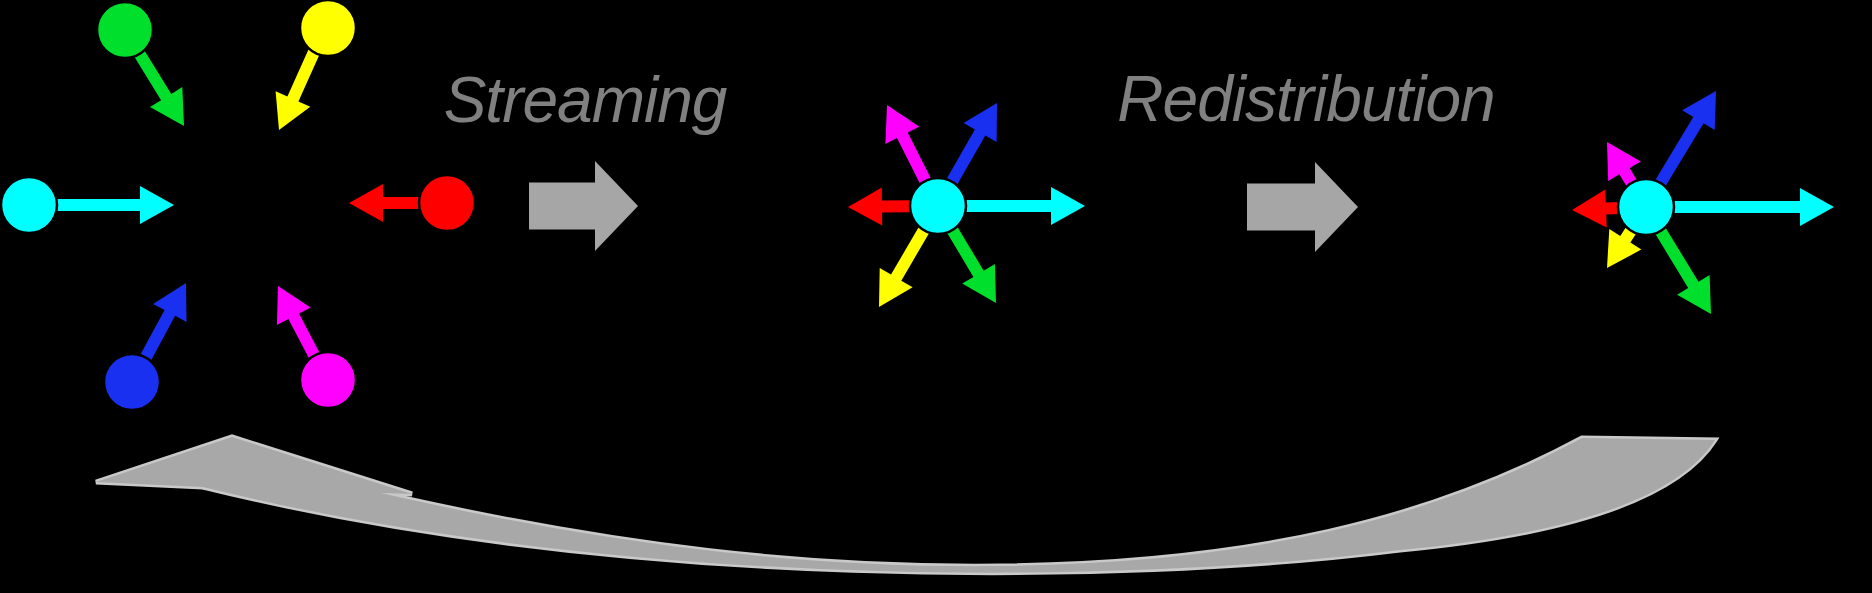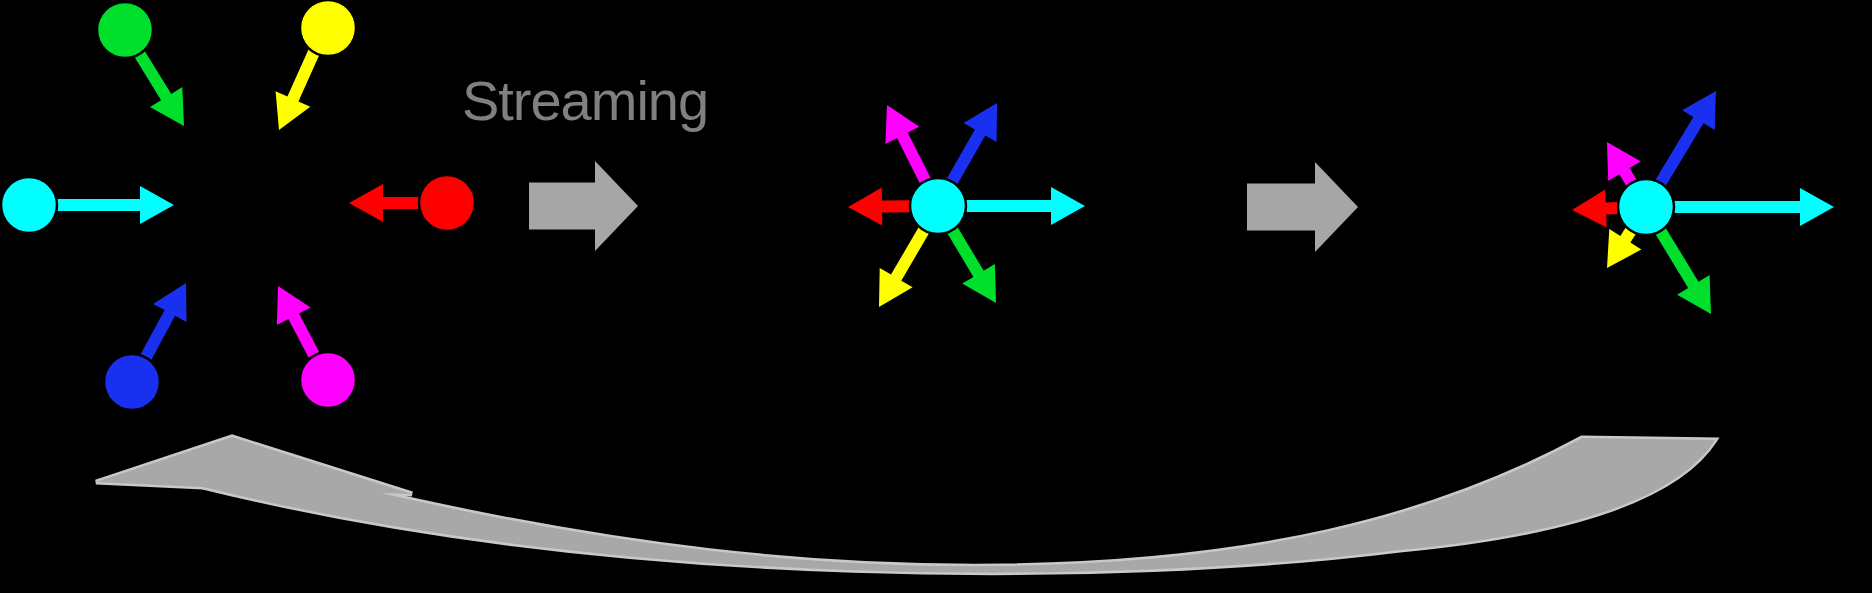--- a/index.html
+++ b/index.html
@@ -13,21 +13,21 @@
   }
   .stage svg { position: absolute; left: 0; top: 0; }
   .diagram-label {
     position: absolute;
     transform: translate(-50%, -50%);
     color: #808080;
     white-space: nowrap;
     letter-spacing: -1px;
     user-select: none;
   }
-  .label-lg { font-size: 56px; }
+  .label-lg { font-size: 64px; font-style: italic; }
   .label-md { font-size: 52px; }
 </style>
 </head>
 <body>
 
 <div class="stage">
   <svg id="diagram-svg" width="1872" height="593" viewBox="0 0 1872 593">
       <polygon points="133.9,56.1 161.1,100.2 150.0,107.0 184.0,126.0 182.3,87.1 171.3,93.9 144.1,49.9" fill="#00DF2B"></polygon>
       <circle cx="125" cy="30" r="28" fill="#00DF2B" stroke="#000000" stroke-width="2.5"></circle>
       <polygon points="308.5,49.5 287.4,96.5 275.6,91.2 279.0,130.0 310.3,106.8 298.4,101.4 319.5,54.5" fill="#FFFF00"></polygon>
@@ -57,14 +57,15 @@
       <polygon points="529.0,229.5 595.0,229.5 595.0,251.0 638.0,206.0 595.0,161.0 595.0,182.5 529.0,182.5" fill="#A6A6A6"></polygon>
       <polygon points="1247.0,230.5 1315.0,230.5 1315.0,252.0 1358.0,207.0 1315.0,162.0 1315.0,183.5 1247.0,183.5" fill="#A6A6A6"></polygon>
       <path d="M 342,484 C 620,550 820,568 1000,566 C 1250,563 1430,520 1582,438 L 1715,440 C 1680,495 1580,533 1400,550 C 1120,585 620,590 203,487 Z" fill="none" stroke="#C9C9C9" stroke-width="5"></path>
       <path d="M 96,482 L 232,437 L 412,494 L 203,487 Z" fill="none" stroke="#C9C9C9" stroke-width="5"></path>
       <path d="M 342,484 C 620,550 820,568 1000,566 C 1250,563 1430,520 1582,438 L 1715,440 C 1680,495 1580,533 1400,550 C 1120,585 620,590 203,487 Z" fill="#A8A8A8"></path>
       <path d="M 96,482 L 232,437 L 412,494 L 203,487 Z" fill="#A8A8A8"></path>
     </svg>
 
   <div class="diagram-label label-lg" id="label-streaming" style="left: 585px; top: 100px;">Streaming</div>
 
+  <div class="diagram-label label-lg" id="label-redistribution" style="left: 1306px; top: 99px;">Redistribution</div>
 
 </div>
 
 </body></html>

